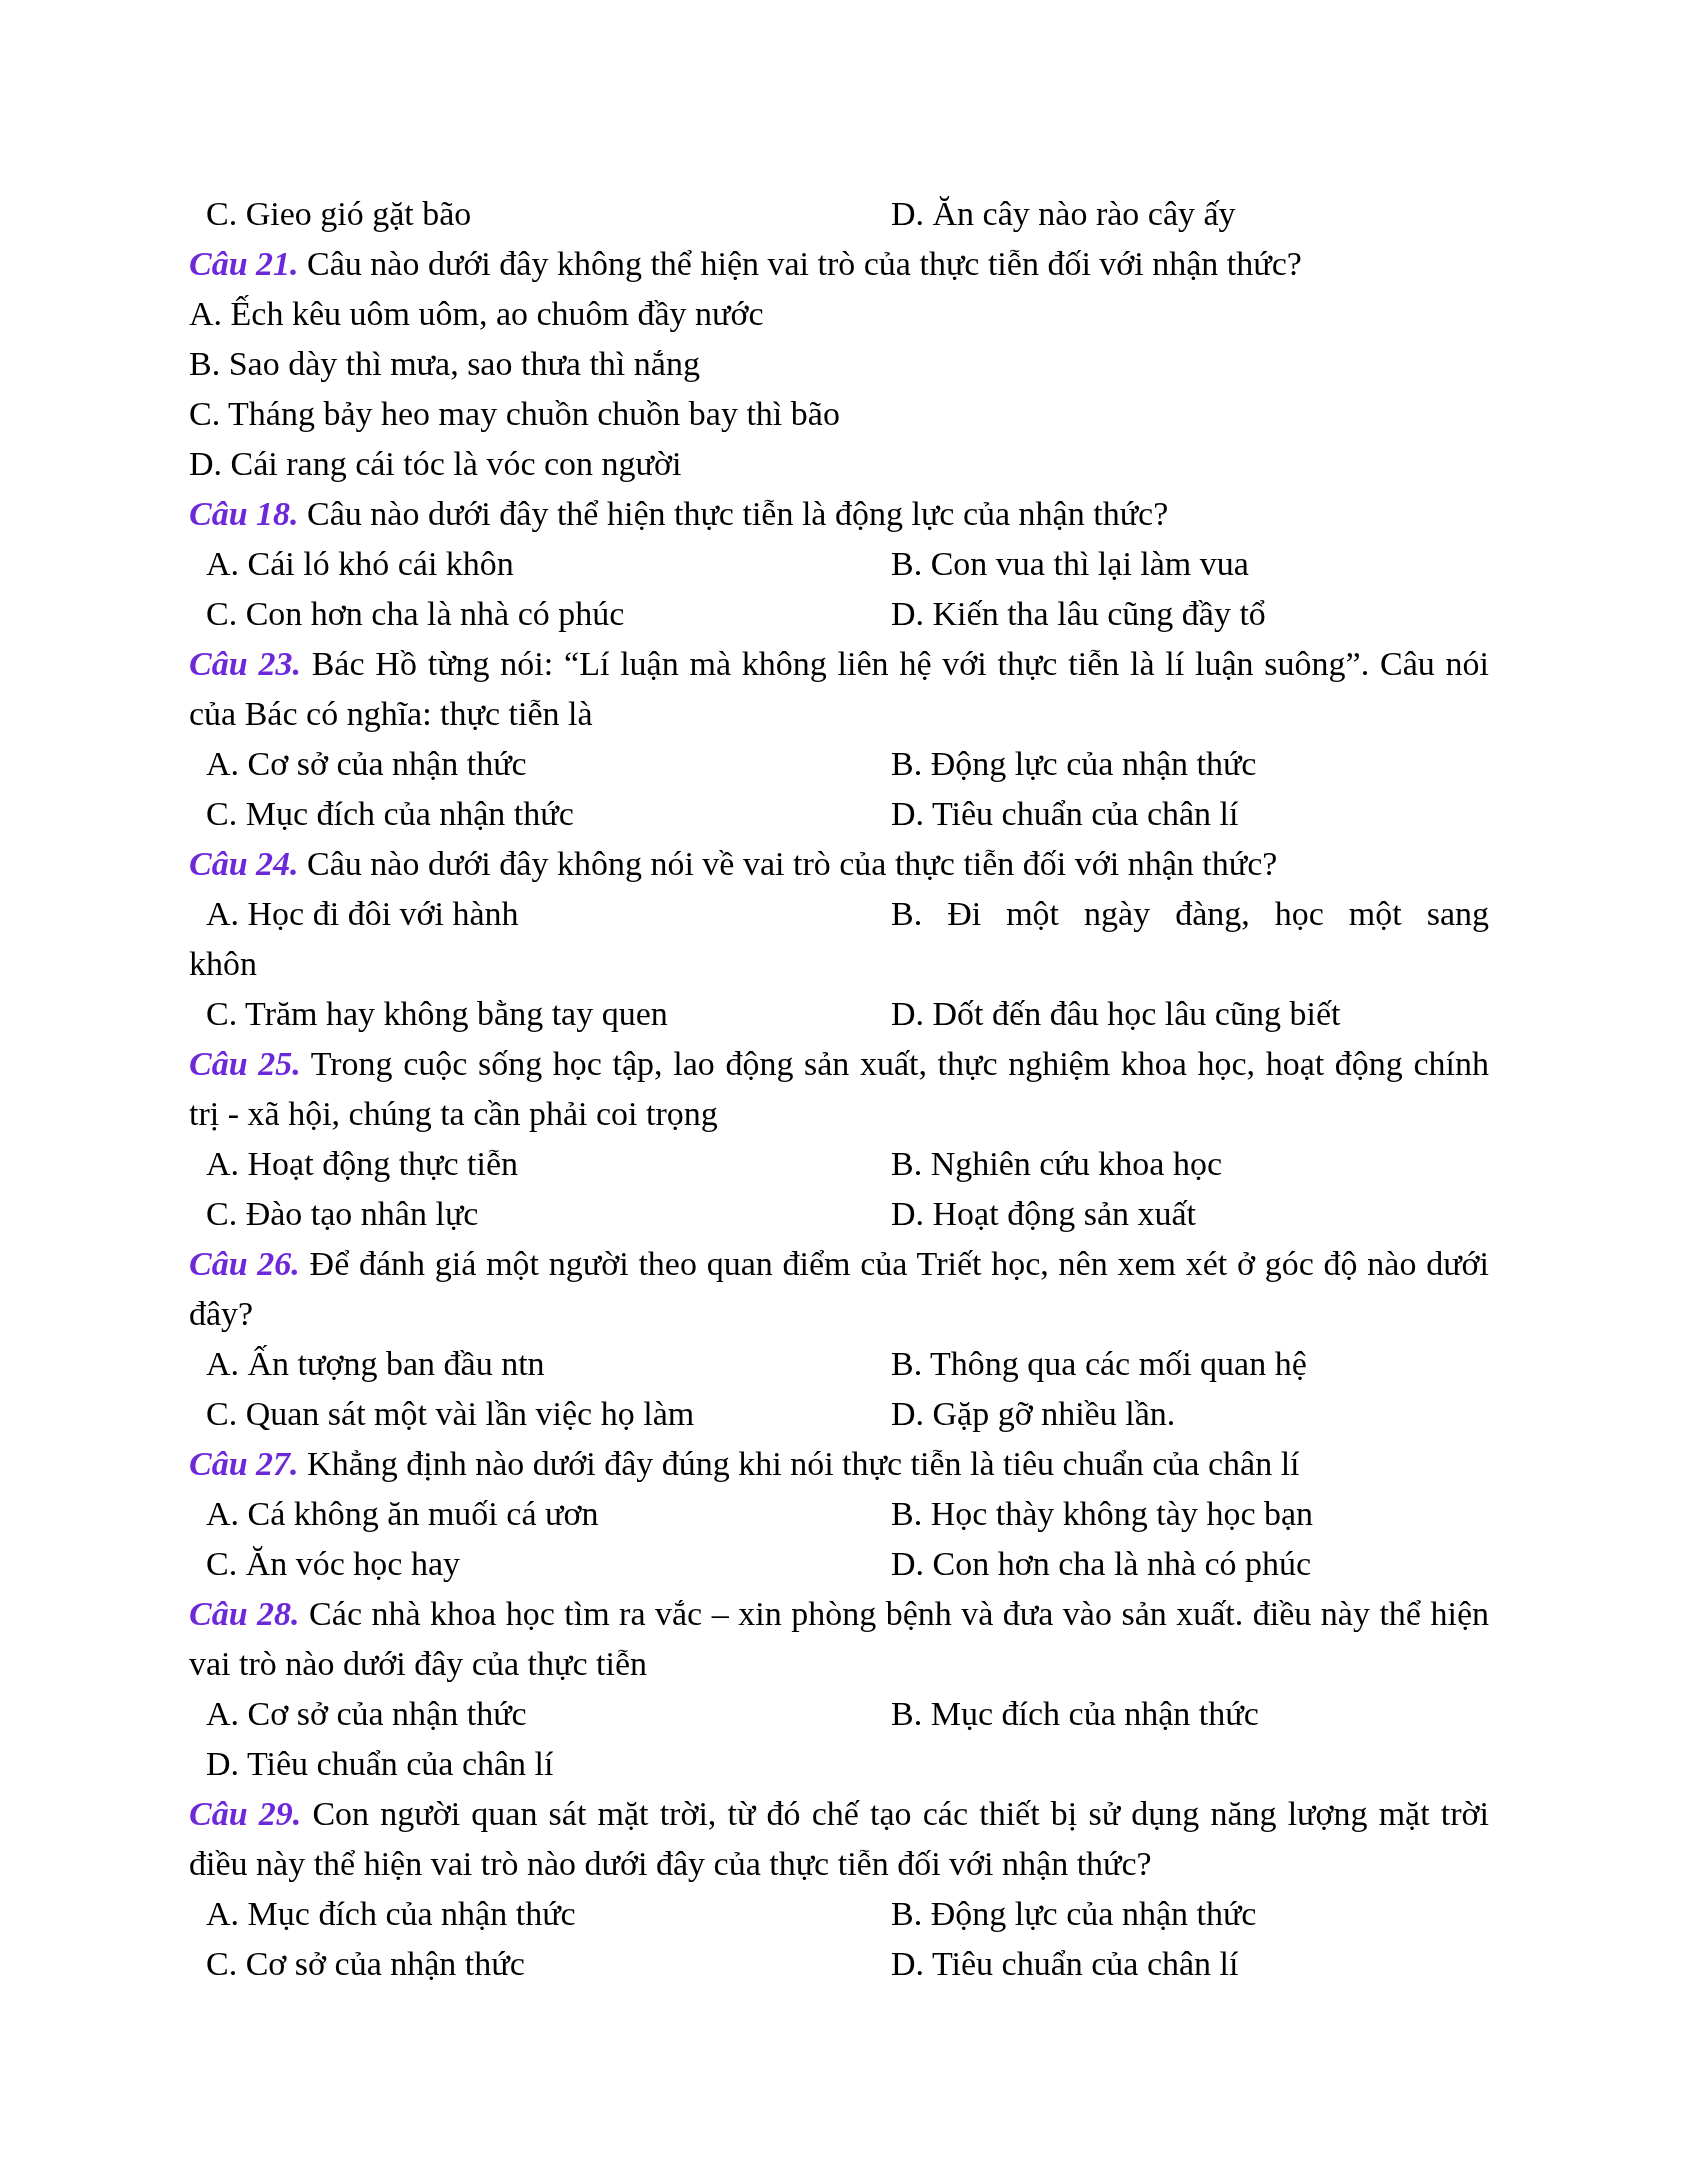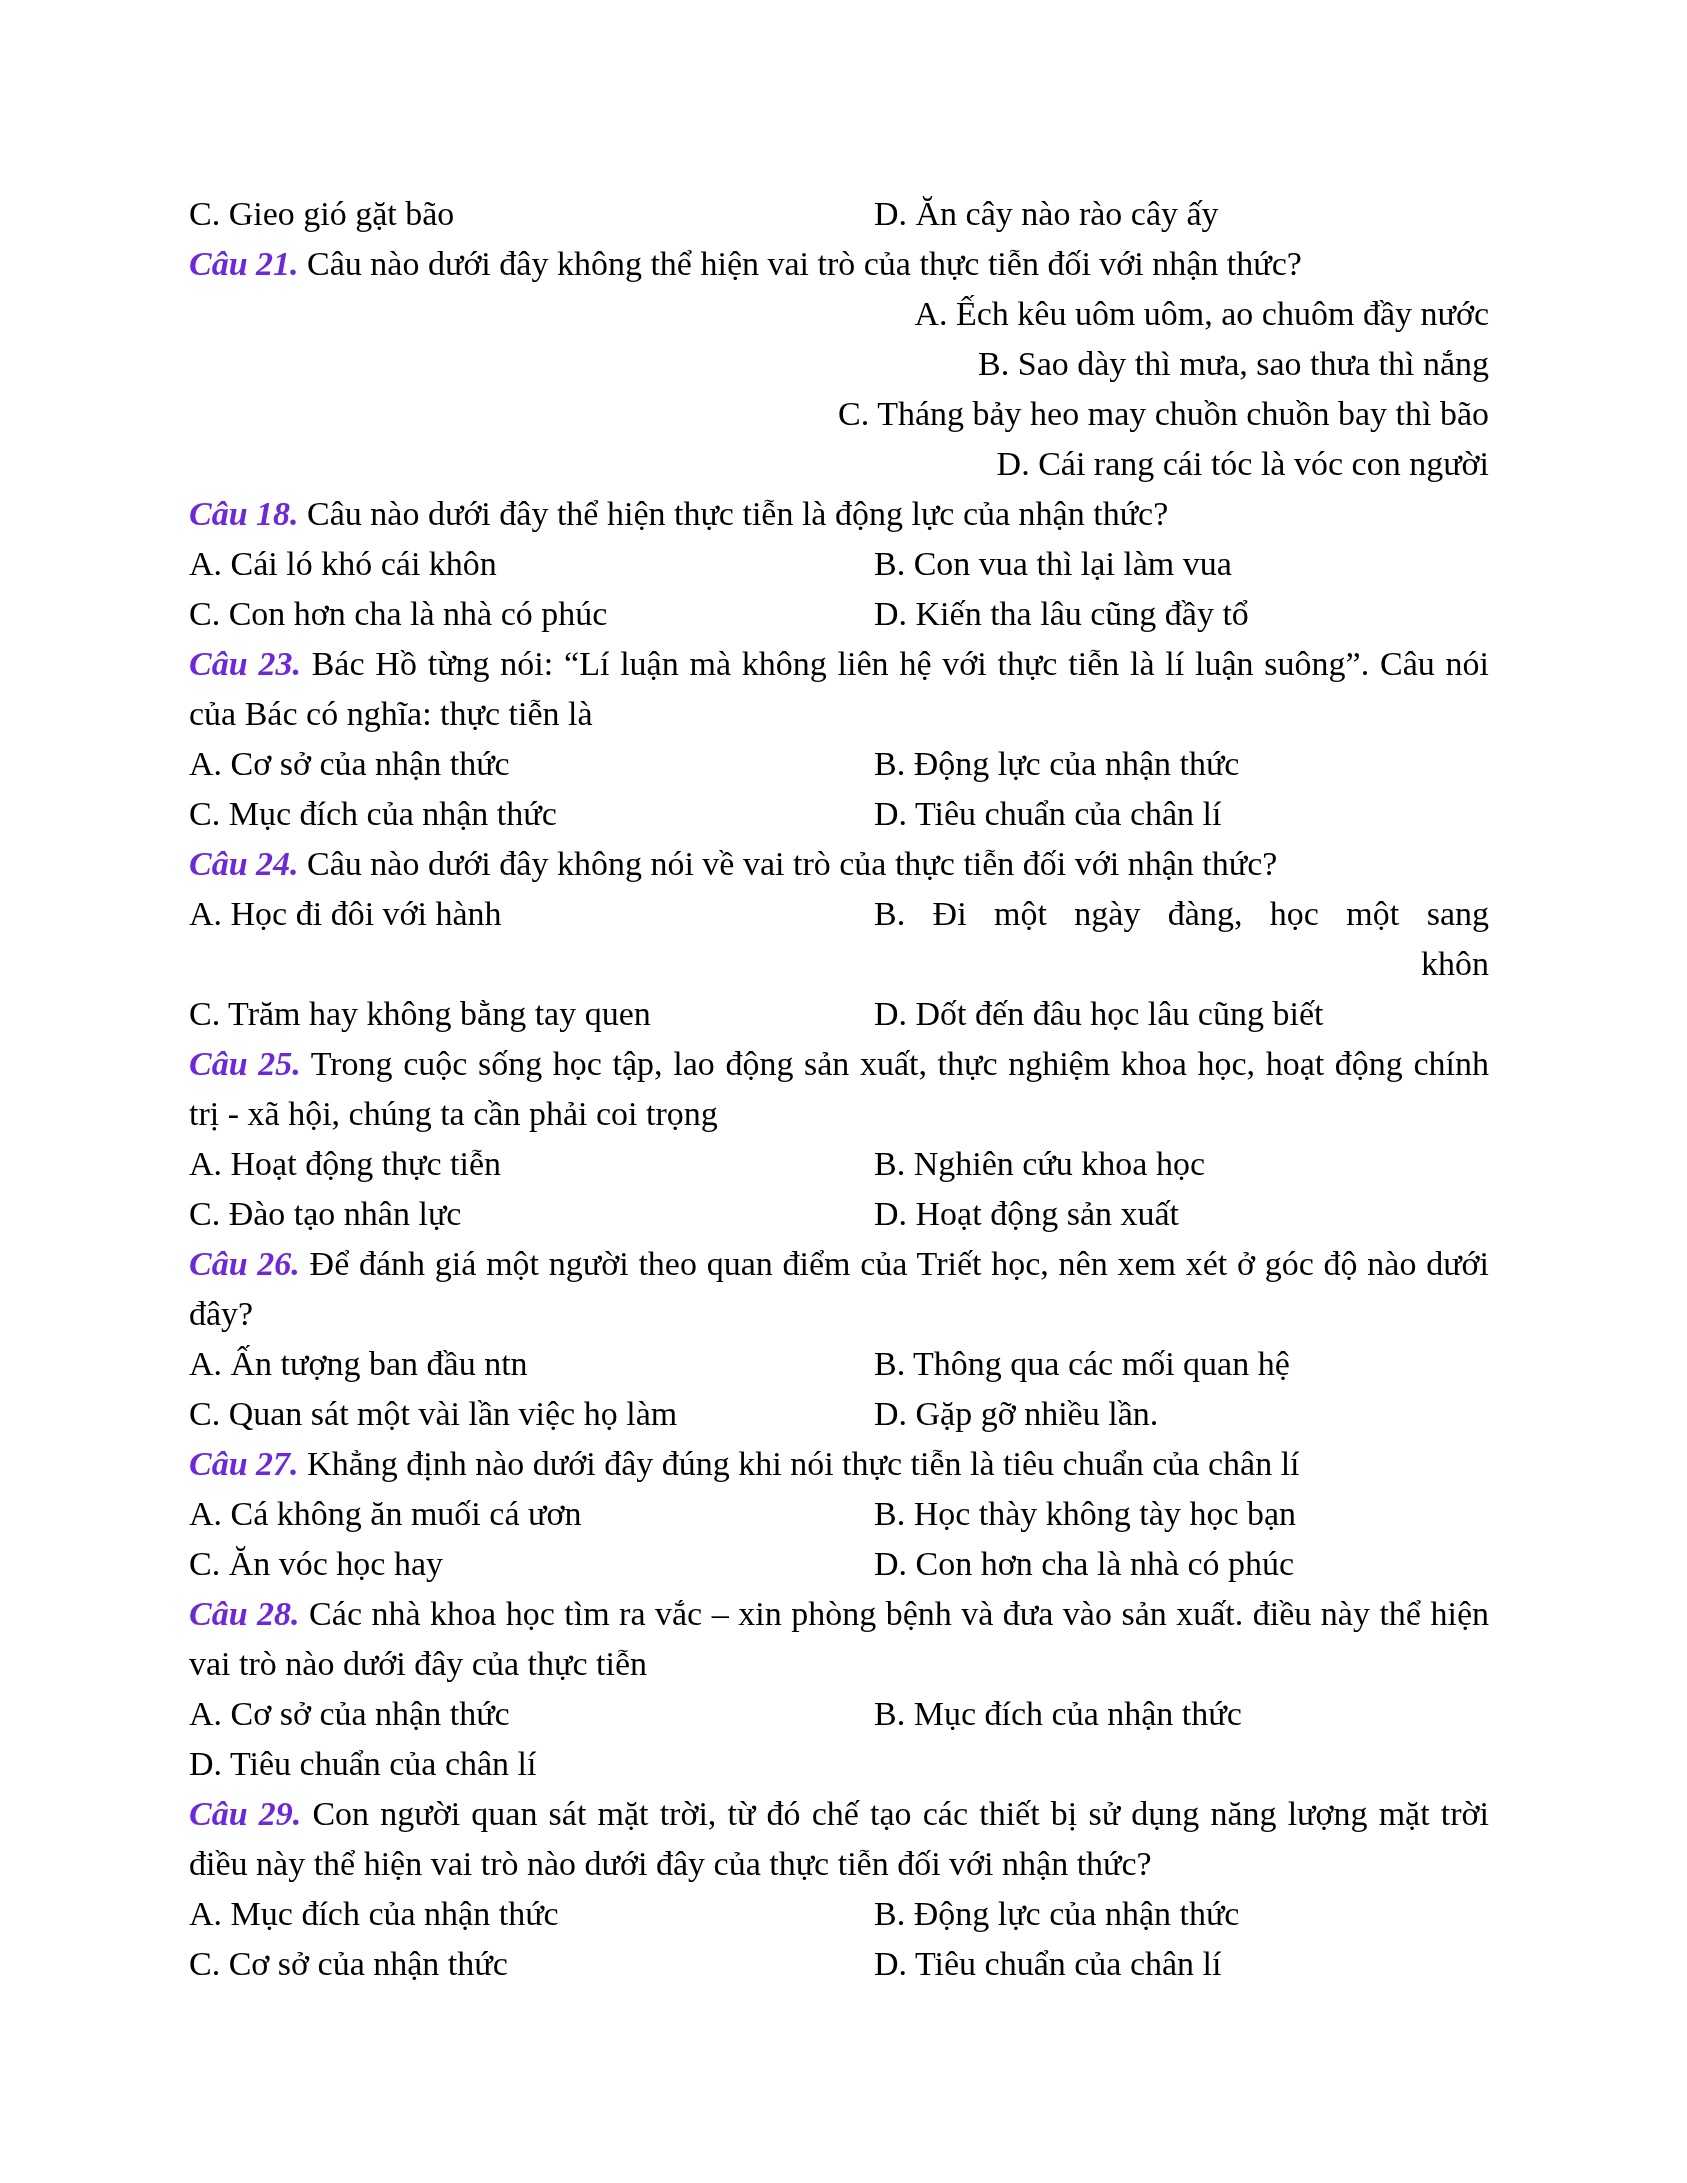--- a/index.html
+++ b/index.html
@@ -13,23 +13,23 @@
   .doc {
     position: absolute;
     left: 189px; top: 189px;
     width: 1300px;
     font-size: 34px;
     line-height: 50px;
   }
   .q { text-align: justify; }
   .q .label { color: #6d28d9; font-weight: bold; font-style: italic; }
   .optrow { display: grid; grid-template-columns: 685px 1fr; }
-  .optrow .cell { display: block; }
+  .optrow .cell { display: block; margin-left: 17px; }
   .optrow .cell.stretch { text-align: justify; text-align-last: justify; }
-  .opt { display: block; text-align: right; }
+  .opt { display: block; }
 </style>
 </head>
 <body>
 
 <div class="doc">
 
   <div class="optrow">
     <span class="cell">C. Gieo gió gặt bão</span>
     <span class="cell">D. Ăn cây nào rào cây ấy</span>
   </div>

